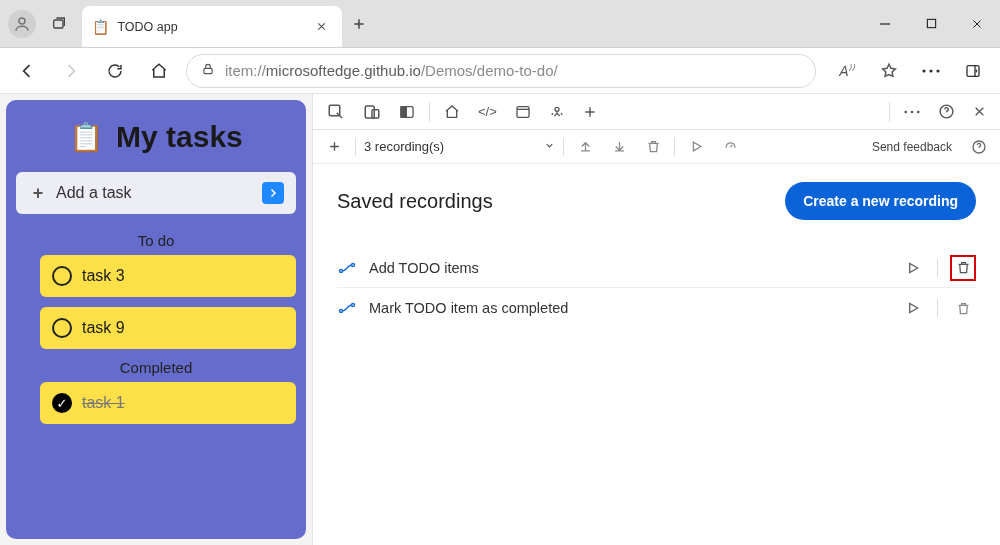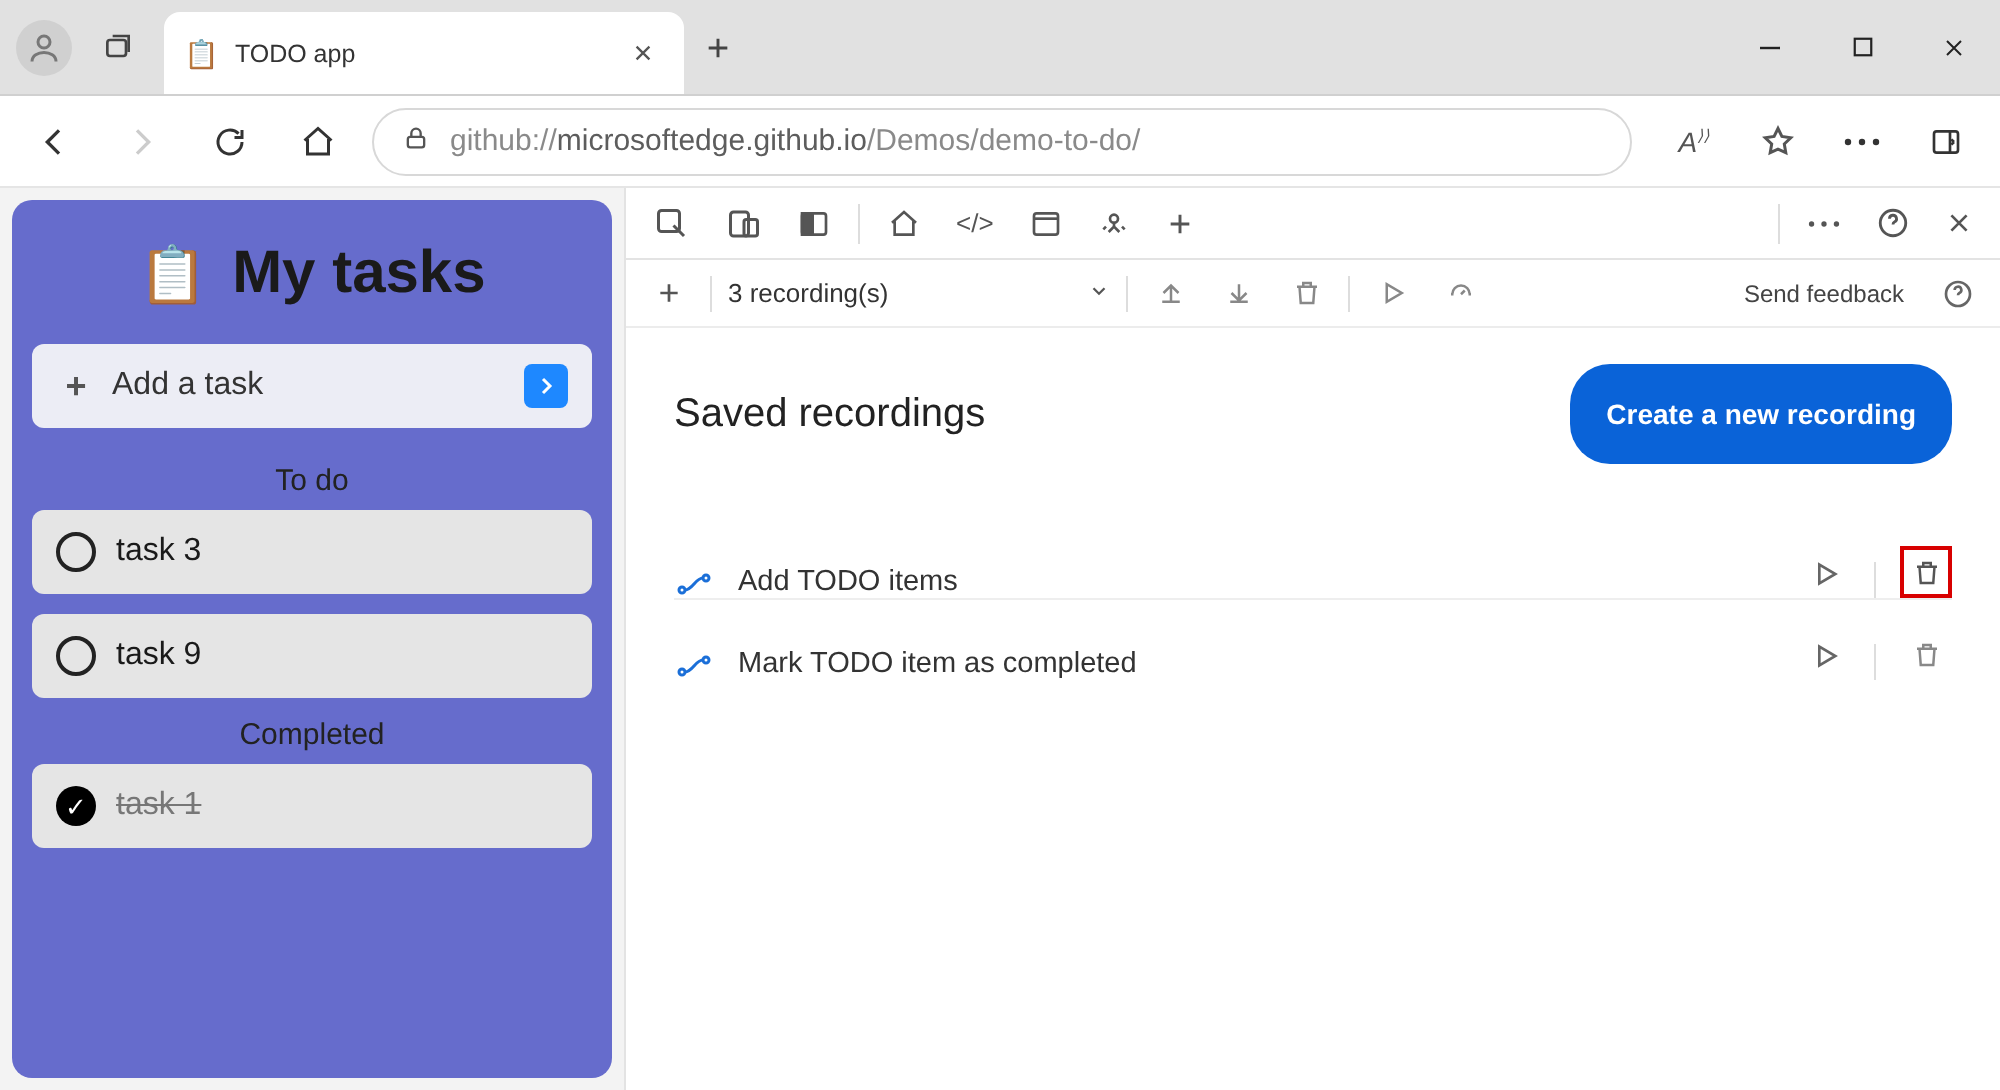--- a/index.html
+++ b/index.html
@@ -30,45 +30,45 @@
   .content { display:flex; height: calc(545px - 48px - 46px); }
 
   
   .app { width:300px; margin:6px; background:#666ccc; border-radius:10px; padding: 14px 10px 10px; color:#1a1a1a;}
   .app-title{display:flex;align-items:center;justify-content:center;gap:12px;font-size:30px;font-weight:700;margin:6px 0 18px;}
   .app-title .icon{font-size:28px;}
   .add-task{background:#ecedf5;border-radius:6px;height:42px;display:flex;align-items:center;padding:0 12px;gap:8px;font-size:16px;color:#333;margin-bottom:18px;}
   .add-task .plus{width:20px;height:20px;color:#555;display:flex;align-items:center;justify-content:center;font-size:18px;font-weight:700;}
   .add-task .go{margin-left:auto;width:22px;height:22px;background:#1e88ff;border-radius:4px;display:flex;align-items:center;justify-content:center;color:#fff;font-size:14px;}
   .section-head{text-align:center;font-size:15px;color:#222;margin:8px 0 6px;}
-  .task{background:#e5e5e5;border-radius:6px;height:42px;display:flex;align-items:center;padding:0 12px;gap:10px;font-size:16px;margin-bottom:10px;}
+  .task{background:#fde047;border-radius:6px;height:42px;display:flex;align-items:center;padding:0 12px;gap:10px;font-size:16px;margin-bottom:10px;margin-left:24px;}
   .radio{width:20px;height:20px;border:2.5px solid #222;border-radius:50%;}
   .check{width:20px;height:20px;background:#000;border-radius:50%;display:flex;align-items:center;justify-content:center;color:#fff;font-size:13px;}
   .done{text-decoration:line-through;color:#777;}
 
   
   .devtools{flex:1;background:#fff;border-left:1px solid #e3e3e3;display:flex;flex-direction:column;}
   .dt-tabs{height:36px;border-bottom:1px solid #e3e3e3;display:flex;align-items:center;padding:0 6px;gap:2px;}
   .dt-tab{height:34px;padding:0 8px;display:flex;align-items:center;justify-content:center;color:#555;}
   .dt-tab svg{display:block;}
   .dt-tab.recorder{gap:6px;font-size:13.5px;color:#222;border-bottom:2.5px solid #0b63d8;padding:0 10px;}
   .dt-tabs .spacer{flex:1;}
   .dt-subrow{height:34px;border-bottom:1px solid #ececec;display:flex;align-items:center;padding:0 8px;gap:8px;font-size:13px;color:#555;}
   .dt-subrow .plus{width:26px;height:26px;display:flex;align-items:center;justify-content:center;font-size:16px;color:#555;}
   .dt-subrow .dd{display:flex;align-items:center;gap:100px;border:none;color:#333;}
   .dt-subrow .dd .chev{color:#555;}
   .dt-subrow .iconbtn{width:26px;height:26px;display:flex;align-items:center;justify-content:center;color:#9b9b9b;}
   .dt-subrow .spacer{flex:1;}
   .dt-subrow .feedback{font-size:12px;color:#444;margin-right:6px;}
   .main{padding:18px 24px 0;flex:1;overflow:auto;}
   .heading{font-size:20px;color:#222;text-align:center;}
-  .cta{float:right;background:#0a63d8;color:#fff;border:none;border-radius:20px;height:50px;padding:0 18px;font-size:14px;font-weight:600;}
+  .cta{float:right;background:#0a63d8;color:#fff;border:none;border-radius:20px;height:38px;padding:0 18px;font-size:14px;font-weight:600;}
   .headrow{display:flex;align-items:center;justify-content:space-between;margin-bottom:28px;}
   .rows{clear:both;}
-  .row{display:flex;align-items:flex-end;height:40px;border-bottom:1px solid #eee;gap:12px;font-size:14.5px;color:#333;}
+  .row{display:flex;align-items:center;height:40px;border-bottom:1px solid #eee;gap:12px;font-size:14.5px;color:#333;}
   .row:last-child{border-bottom:none;}
   .row .flow-icon{width:20px;display:flex;align-items:center;justify-content:center;color:#1b6fd8;}
   .row .label{flex:1;}
   .row .play{width:24px;height:24px;display:flex;align-items:center;justify-content:center;color:#666;}
   .row .sep{width:1px;height:18px;background:#ddd;}
   .row .del{width:26px;height:26px;display:flex;align-items:center;justify-content:center;color:#666;}
   .row .del.hl{border:2.5px solid #d80000;}
 </style>
 </head>
 <body>
@@ -141,21 +141,21 @@
       <svg width="18" height="18" viewBox="0 0 24 24" fill="none" stroke="#333" stroke-width="2">
         <path d="M3 11l9-8 9 8M5 10v10h14V10"></path>
       </svg>
     </div>
   <div class="addrbar">
     <span class="lock"><svg width="14" height="14" viewBox="0 0 24 24" fill="none" stroke="#555" stroke-width="2">
           <rect x="5" y="11" width="14" height="9" rx="2"></rect>
           <path d="M8 11V8a4 4 0 0 1 8 0v3"></path>
         </svg></span>
     <span class="url">
-      <span class="muted">github://</span><span>microsoftedge.github.io</span><span class="muted">/Demos/demo-to-do/</span>
+      <span class="muted">item://</span><span>microsoftedge.github.io</span><span class="muted">/Demos/demo-to-do/</span>
     </span>
   </div>
   <div class="right-tools">
     <div class="tbtn">
         <span style="font-size:14px;font-style:italic;">A<sup style="font-size:8px;">⟩⟩</sup></span>
       </div>
     <div class="tbtn">
         <svg width="18" height="18" viewBox="0 0 24 24" fill="none" stroke="#555" stroke-width="2">
           <path d="M12 3l2.6 5.3 5.9.9-4.3 4.1 1 5.8L12 16.8 6.8 19.1l1-5.8L3.5 9.2l5.9-.9z"></path>
         </svg>

